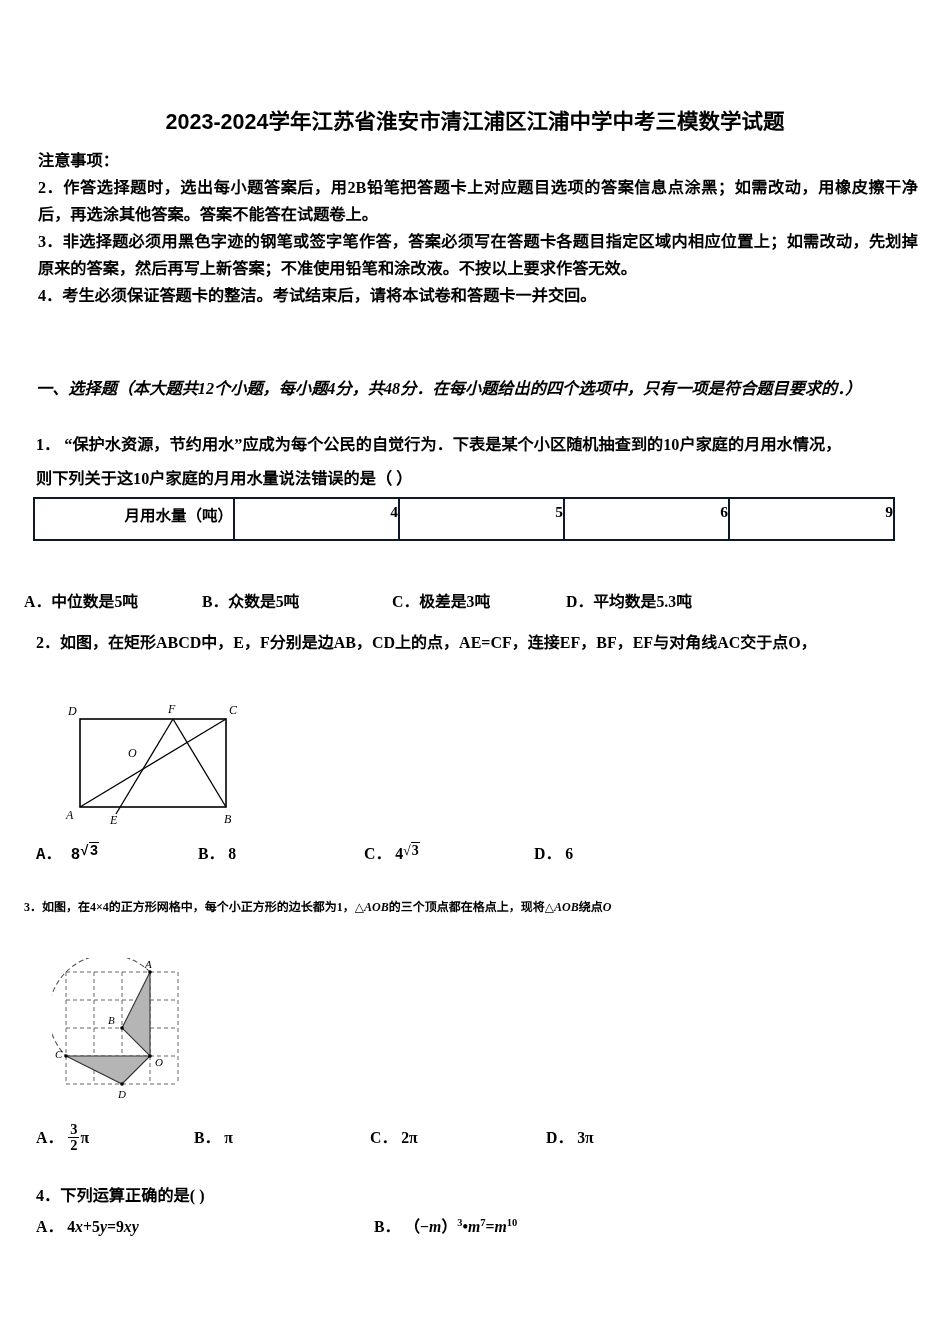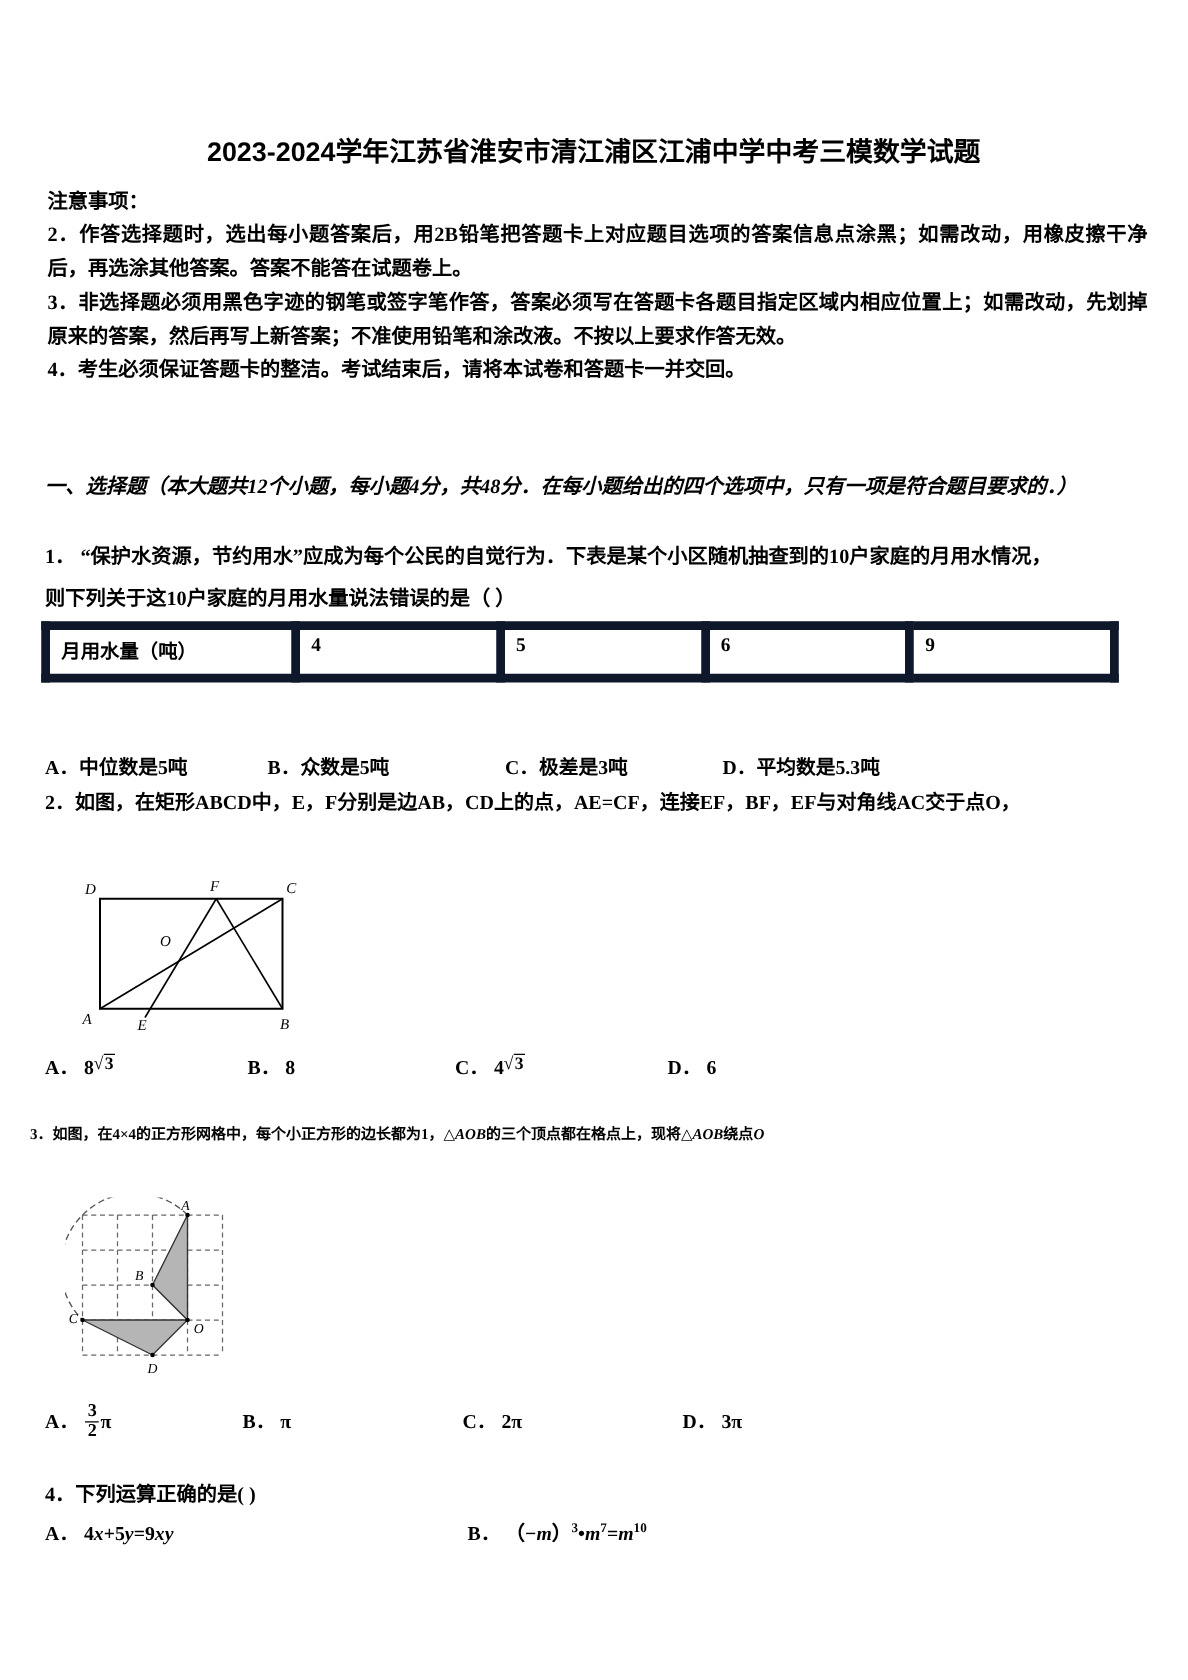--- a/index.html
+++ b/index.html
@@ -74,37 +74,38 @@
   .q1-stem .line2 { display: block; }
   table.water-table {
     position: absolute;
     top: 497px;
     left: 33px;
     width: 862px;
     border-collapse: collapse;
     table-layout: fixed;
   }
   table.water-table td {
-    border: 7px solid #0f172a;
+    border: 2px solid #0f172a;
     height: 42px;
     padding: 4px 0 0 9px;
     font-size: 15.5px;
     font-weight: bold;
     vertical-align: top;
     box-sizing: border-box;
+    text-align: right;
   }
   table.water-table td.lbl { width: 200px; }
   .opt-row {
     position: absolute;
     font-size: 15.8px;
     font-weight: bold;
     white-space: nowrap;
   }
   .opt-row span.opt { display: inline-block; }
-  .q1-opts { top: 589px; left: 36px; margin-top: 12px; }
+  .q1-opts { top: 589px; left: 24px; }
   .q1-opts .o1 { width: 178px; }
   .q1-opts .o2 { width: 190px; }
   .q1-opts .o3 { width: 174px; }
 
   .q2-stem {
     position: absolute;
     top: 626px;
     left: 36px;
     width: 884px;
     font-size: 16px;
@@ -112,21 +113,21 @@
     line-height: 34px;
     text-align: justify;
     text-justify: inter-ideograph;
   }
   .fig-q2 {
     position: absolute;
     top: 697px;
     left: 58px;
   }
   .q2-opts { top: 841px; left: 36px; }
-  .q2-opts .o1 { width: 162px; }
+  .q2-opts .o1 { width: 162px; font-family: Liberation Mono, monospace; }
   .q2-opts .o2 { width: 166px; }
   .q2-opts .o3 { width: 170px; }
   .sup-rad {
     display: inline-block;
     vertical-align: 4px;
     font-size: 14px;
   }
 
   .q3-stem {
     position: absolute;

